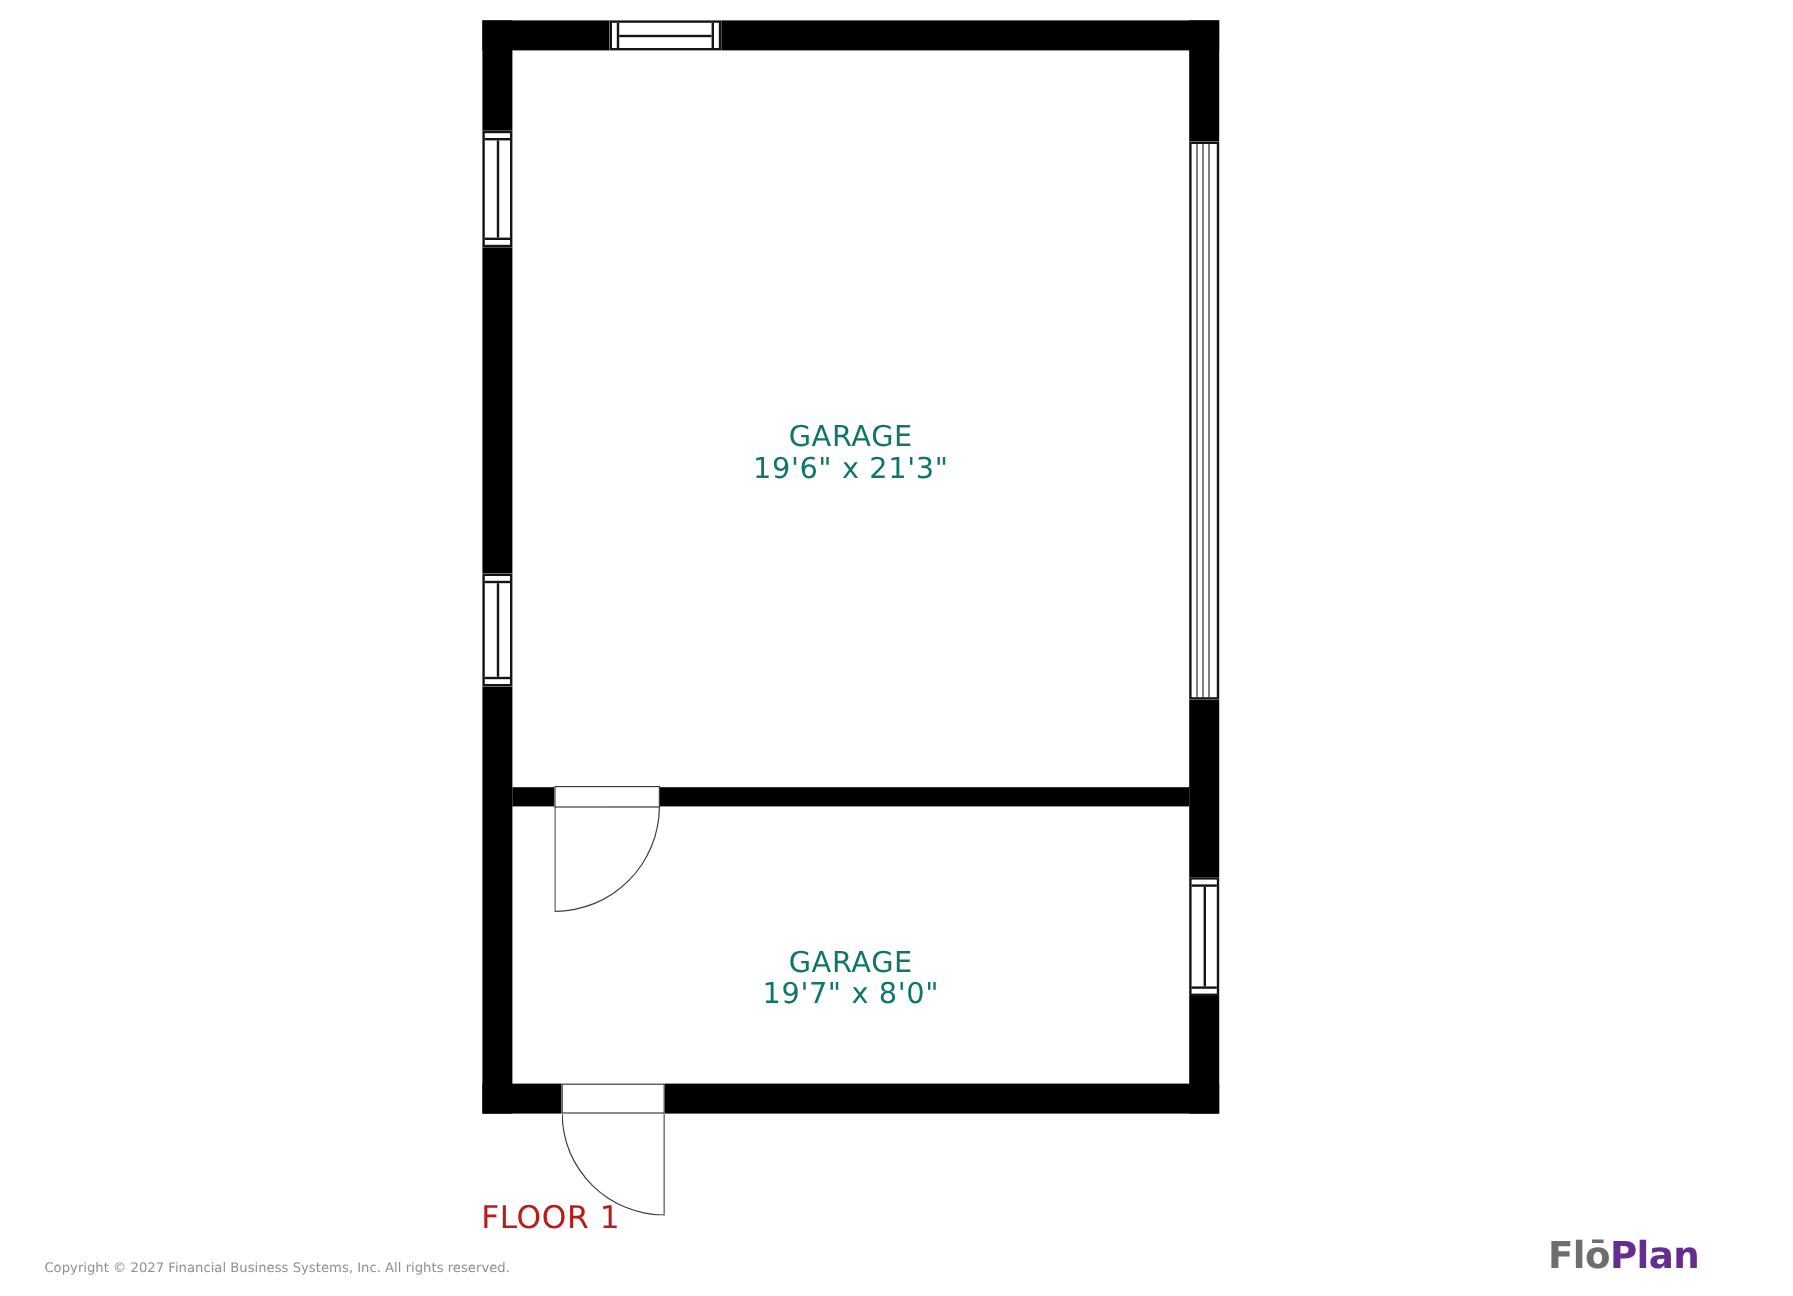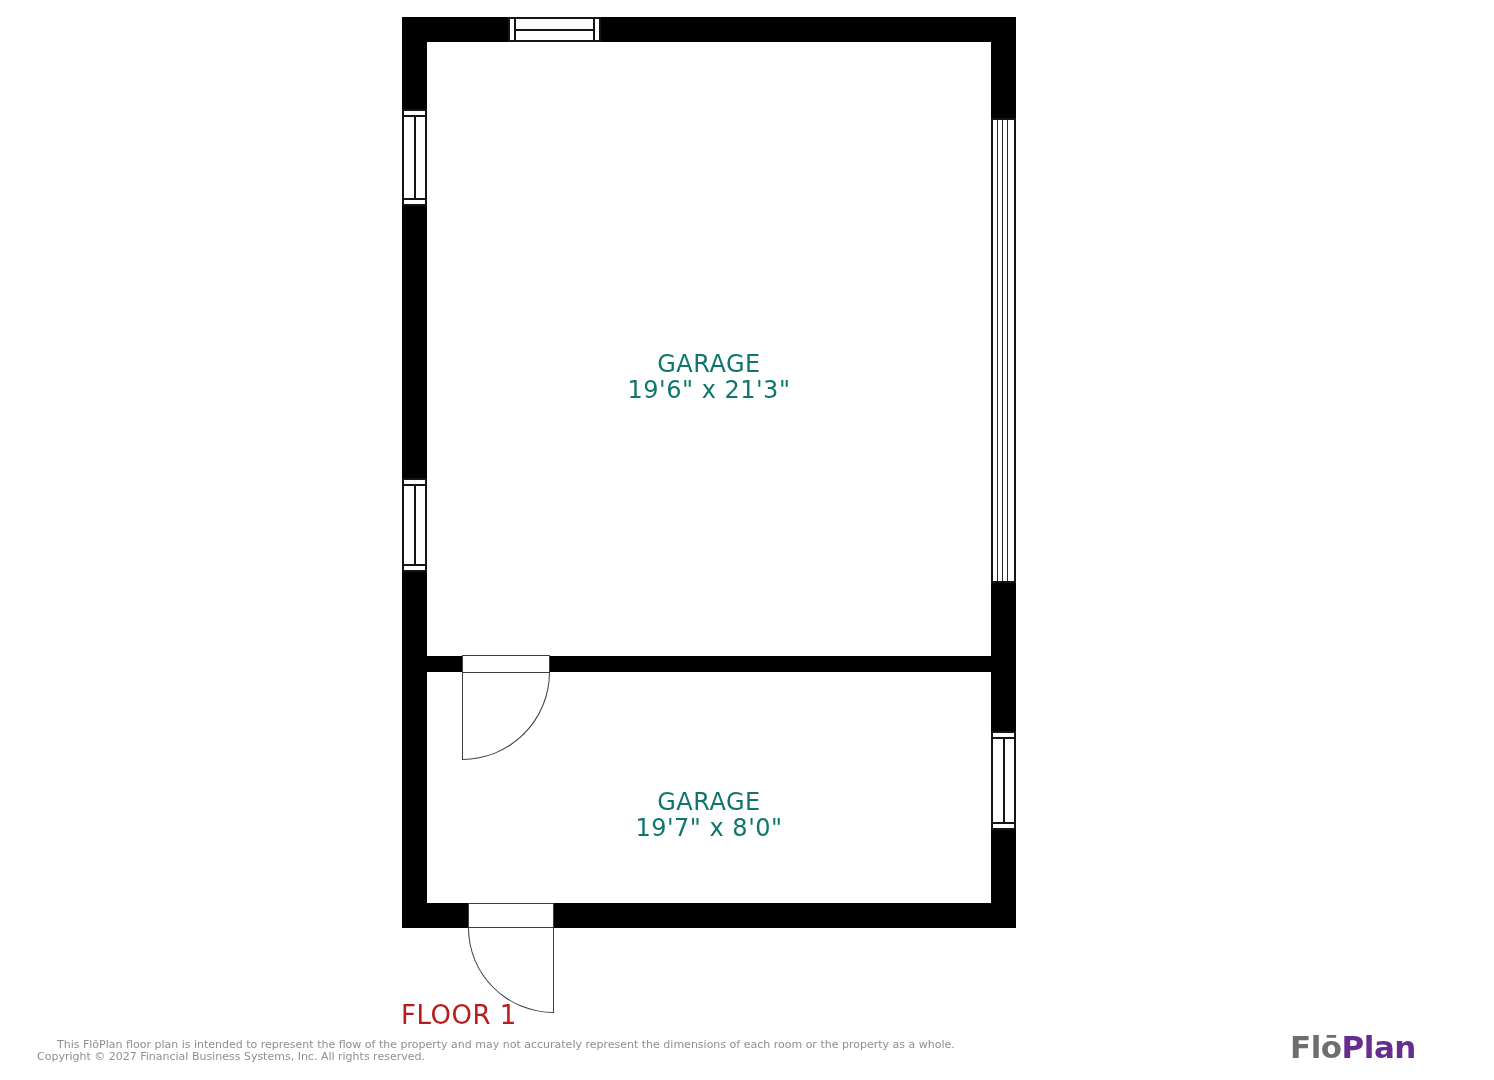--- a/index.html
+++ b/index.html
@@ -125,20 +125,19 @@
     <div>19'6" x 21'3"</div>
   </div>
 
   <div class="room-label" style="top:767px;">
     <div>GARAGE</div>
     <div>19'7" x 8'0"</div>
   </div>
 
   <div class="floor-label">FLOOR 1</div>
 
-  <div class="disclaimer" style="left:57px; top:1039px;">This FlōPlan floor plan is intended to represent the flow of the property and may not accurately represent the dimensions of each room or the property as a whole.</div>
   <div class="disclaimer" style="left:37px; top:1051px;">Copyright © 2027 Financial Business Systems, Inc. All rights reserved.</div>
 
   <div class="logo">
     <span class="gray">Flō</span><span class="purple">Plan</span>
   </div>
 
 </div>
 
 </body></html>

